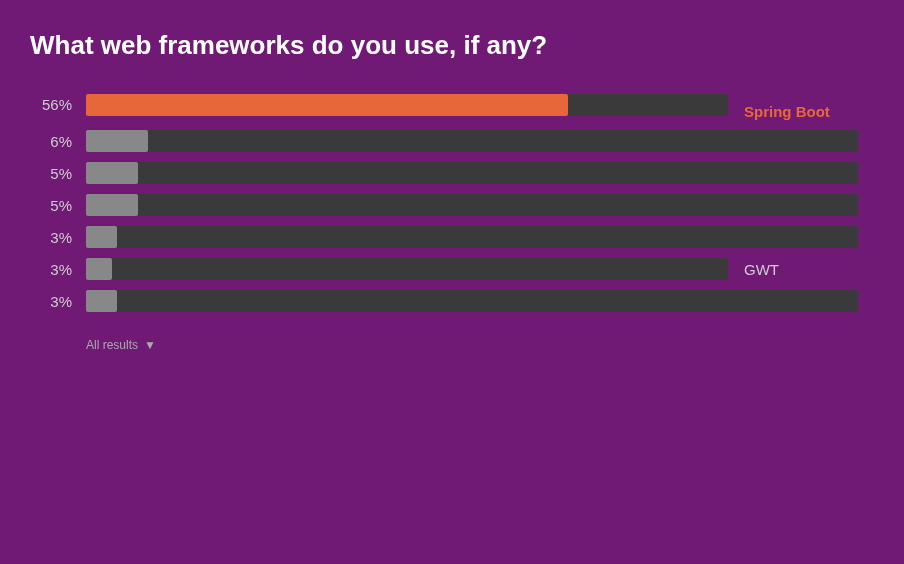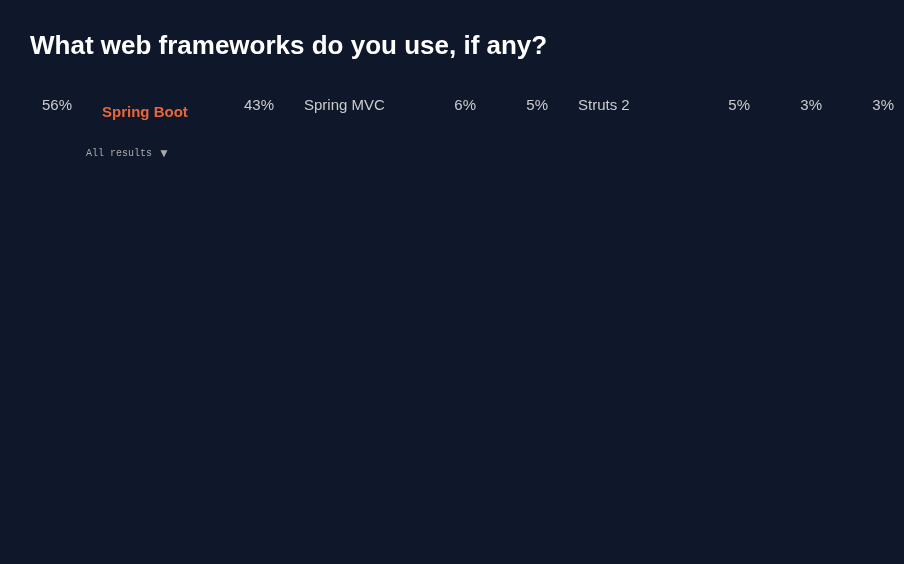--- a/index.html
+++ b/index.html
@@ -8,35 +8,36 @@
       background-color: #2b2b2b;
       font-family: 'Arial', sans-serif;
       width: 904px;
       min-height: 564px;
       display: flex;
       align-items: center;
       justify-content: center;
     }
 
     .chart-container {
-      background-color: #0f172a;
+      background-color: #701a75;
       padding: 30px 30px 30px 30px;
       width: 904px;
       min-height: 564px;
     }
 
     .chart-title {
       color: #ffffff;
       font-size: 26px;
       font-weight: bold;
       margin-bottom: 28px;
     }
 
     .chart-body {
       display: flex;
+      flex-direction: column;
       gap: 0px;
     }
 
     .bar-row {
       display: flex;
       align-items: center;
       margin-bottom: 10px;
     }
 
     .bar-percent {
@@ -88,22 +89,21 @@
       margin-top: 16px;
       margin-left: 56px;
       display: flex;
       align-items: center;
       gap: 6px;
       cursor: pointer;
     }
 
     .footer-text {
       color: #aaaaaa;
-      font-size: 10px;
-      font-family: Liberation Mono, monospace;
+      font-size: 12px;
     }
 
     .footer-arrow {
       color: #aaaaaa;
       font-size: 12px;
     }
   </style>
 </head>
 <body>
 
@@ -112,56 +112,49 @@
 
   <div class="chart-body" id="chart-body">
   <div class="bar-row">
         <div class="bar-percent">56%</div>
         <div class="bar-track">
           <div class="bar-fill orange" style="width: 75%;"></div>
         </div>
         <div class="bar-label highlighted">Spring Boot</div>
       </div>
       <div class="bar-row">
-        <div class="bar-percent">43%</div>
-        <div class="bar-track">
-          <div class="bar-fill gray" style="width: 57.5893%;"></div>
-        </div>
-        <div class="bar-label">Spring MVC</div>
-      </div>
-      <div class="bar-row">
         <div class="bar-percent">6%</div>
         <div class="bar-track">
           <div class="bar-fill gray" style="width: 8.03571%;"></div>
         </div>
       </div>
       <div class="bar-row">
         <div class="bar-percent">5%</div>
         <div class="bar-track">
           <div class="bar-fill gray" style="width: 6.69643%;"></div>
         </div>
-        <div class="bar-label">Struts 2</div>
       </div>
       <div class="bar-row">
         <div class="bar-percent">5%</div>
         <div class="bar-track">
           <div class="bar-fill gray" style="width: 6.69643%;"></div>
         </div>
       </div>
       <div class="bar-row">
         <div class="bar-percent">3%</div>
         <div class="bar-track">
           <div class="bar-fill gray" style="width: 4.01786%;"></div>
         </div>
       </div>
       <div class="bar-row">
         <div class="bar-percent">3%</div>
         <div class="bar-track">
           <div class="bar-fill gray" style="width: 4.01786%;"></div>
         </div>
+        <div class="bar-label">GWT</div>
       </div>
       <div class="bar-row">
         <div class="bar-percent">3%</div>
         <div class="bar-track">
           <div class="bar-fill gray" style="width: 4.01786%;"></div>
         </div>
       </div>
     </div>
 
   <div class="footer">

